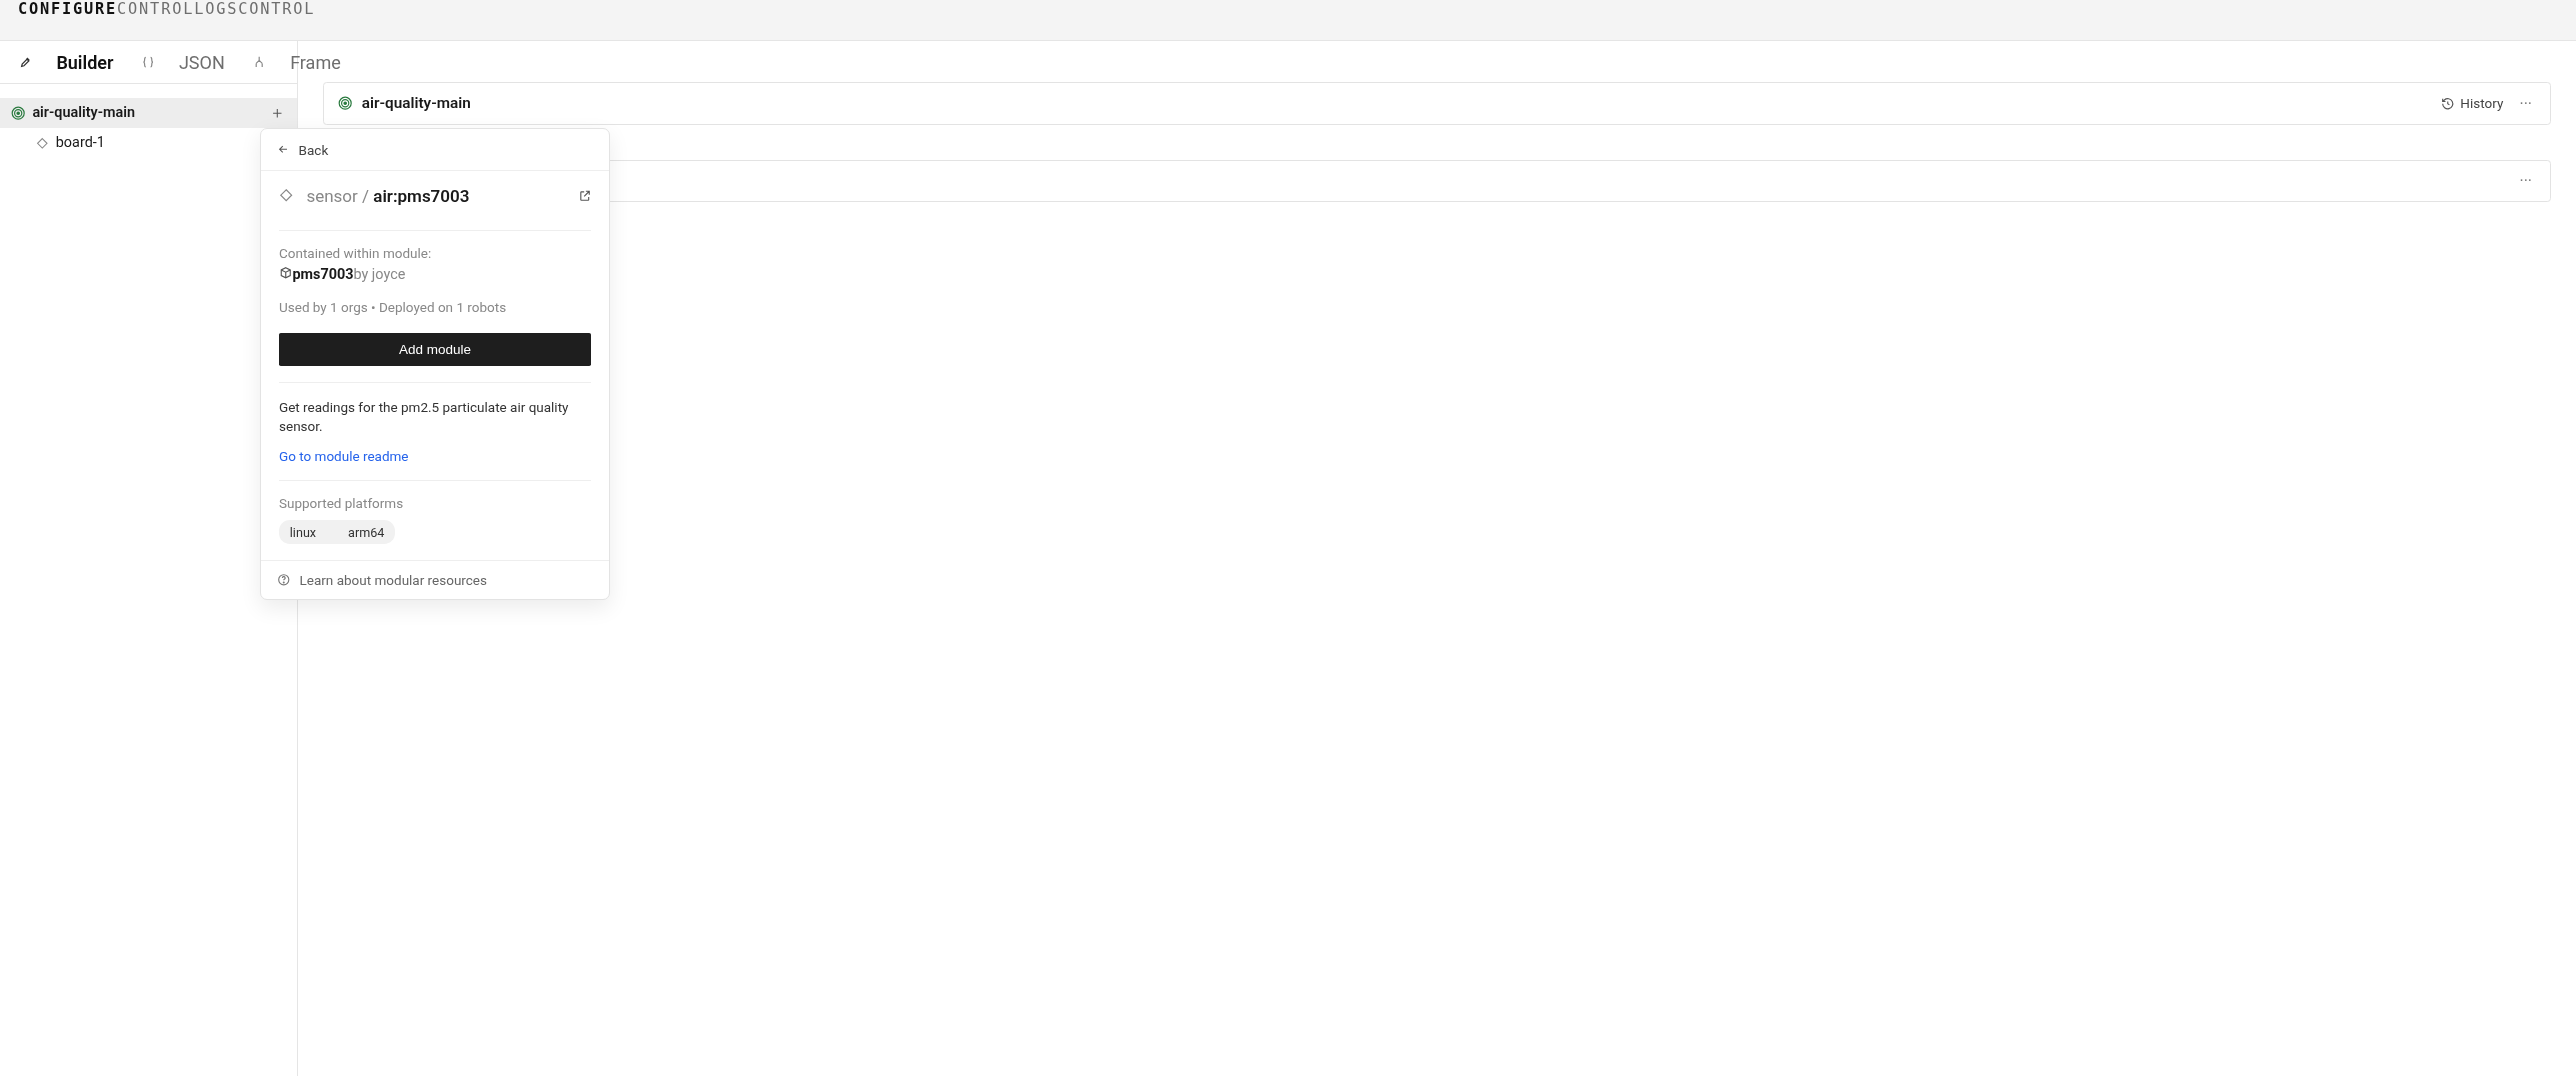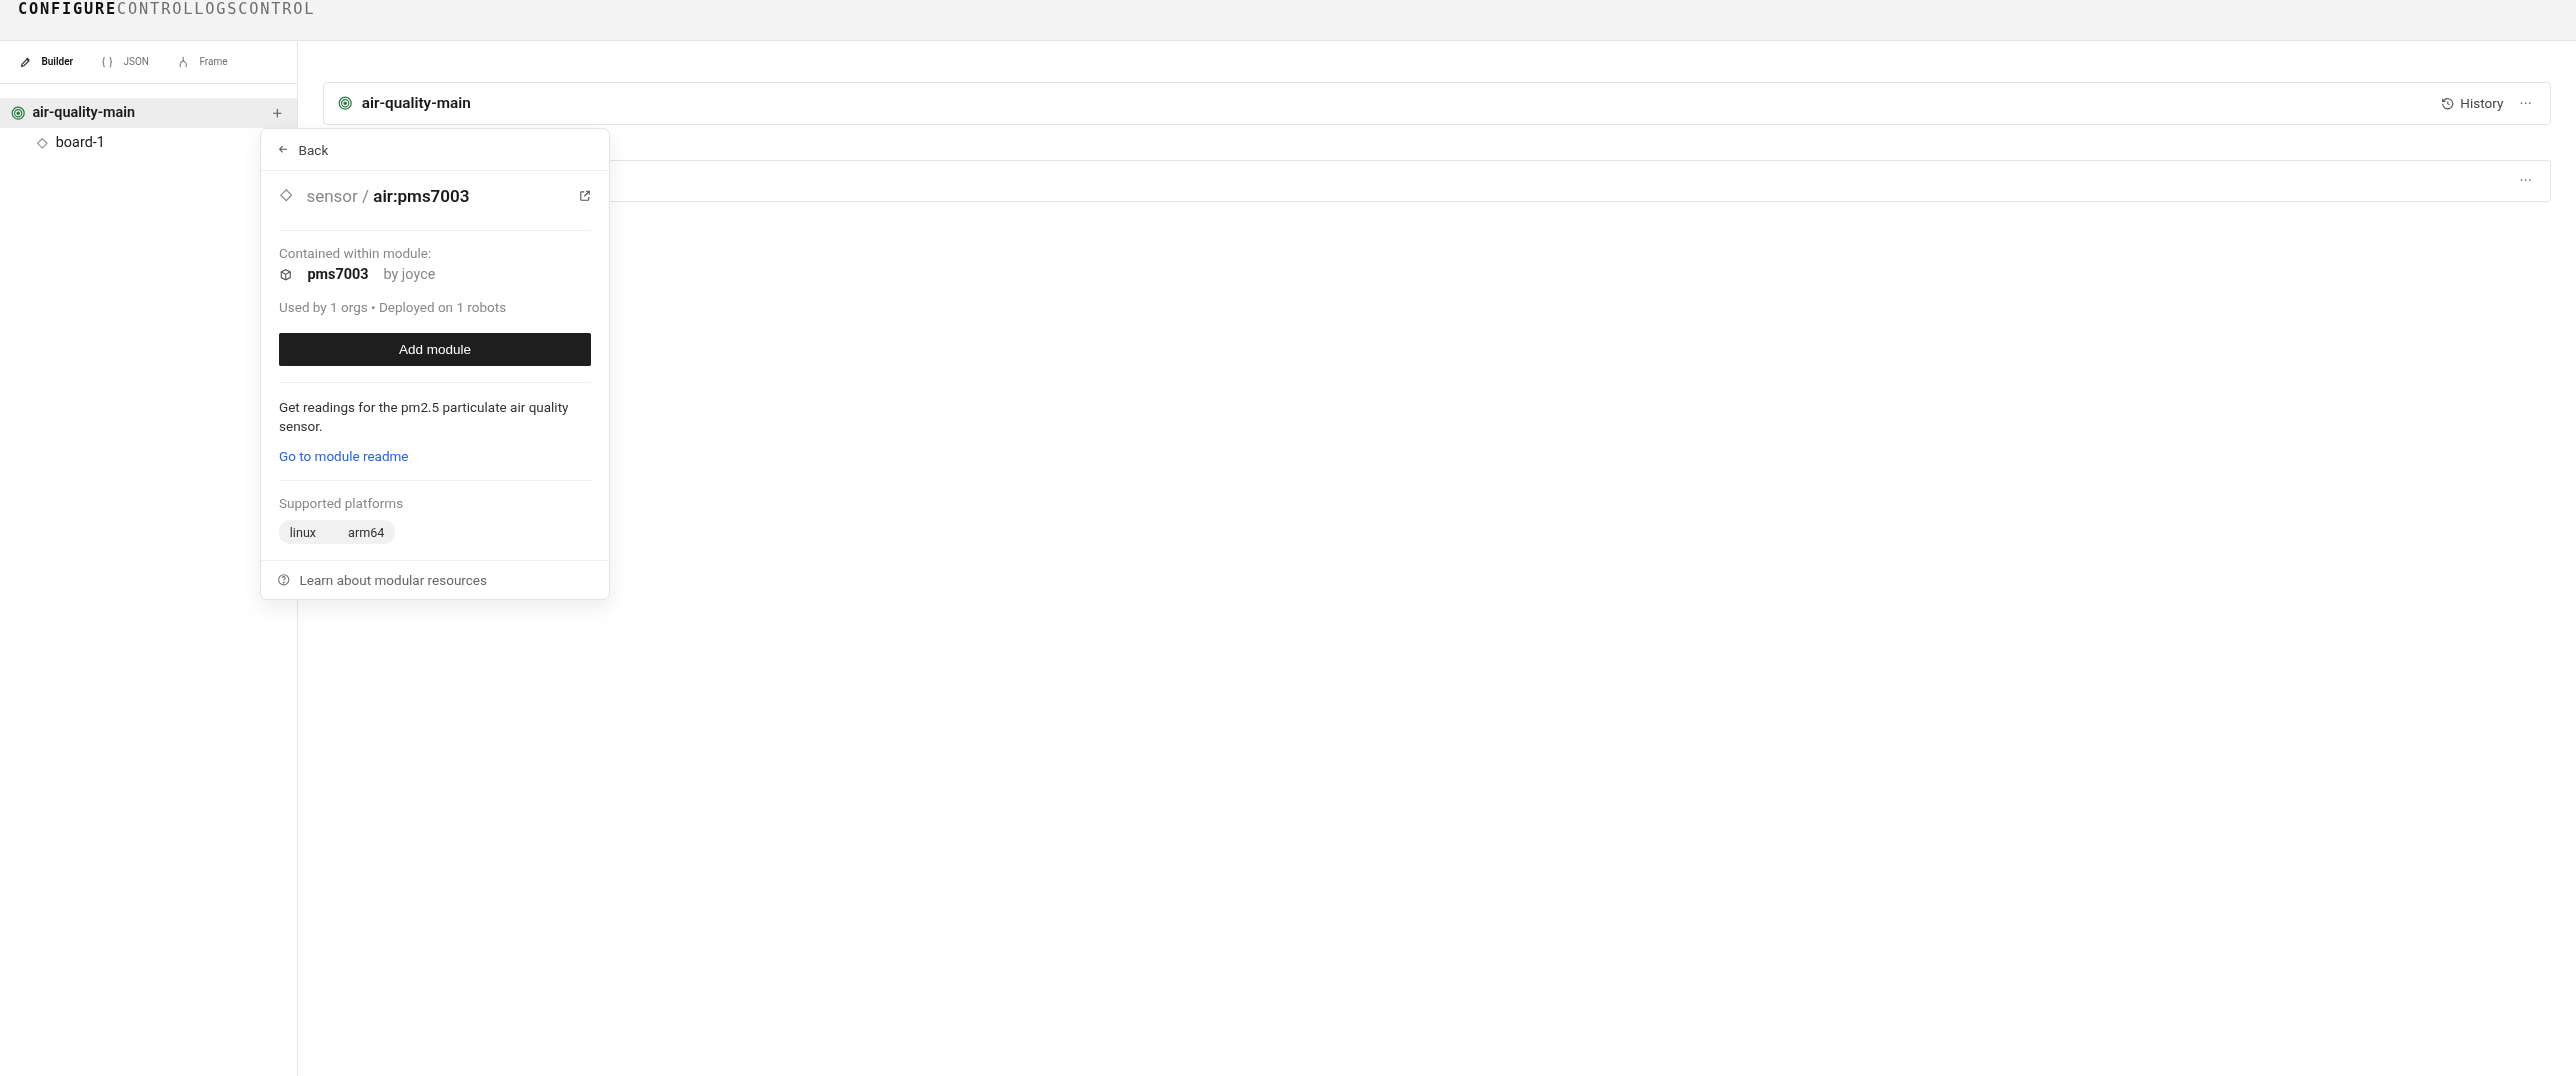--- a/index.html
+++ b/index.html
@@ -40,24 +40,24 @@
   display: flex;
   align-items: center;
   height: 43px;
   border-bottom: 0.9px solid #e5e5e5;
   gap: 27px;
   padding-left: 18px;
 }
 .sidebar-tab {
   display: flex;
   align-items: center;
-  gap: 9px;
+  gap: 24px;
   color: #6e6e6e;
   cursor: pointer;
-  font-size: 10px;
+  font-size: 18px;
 }
 .sidebar-tab.active { color: #111; font-weight: 600; }
 
 .tree { padding-top: 13.5px; }
 .tree-item {
   display: flex;
   align-items: center;
   padding: 6.3px 10.8px;
   gap: 7.2px;
   font-size: 14.4px;
@@ -122,21 +122,21 @@
   cursor: pointer;
   font-size: 13.5px;
 }
 .pop-body { padding: 14.4px 18px 16px 18px; }
 .pop-title-row { display: flex; align-items: center; gap: 13px; padding-bottom: 24px; border-bottom: 0.9px solid #eee; margin-bottom: 14.4px; }
 .pop-breadcrumb { font-size: 17px; }
 .pop-breadcrumb .muted { color: #888; }
 .pop-breadcrumb .strong { font-weight: 600; }
 .ext-icon { margin-left: auto; color: #555; cursor: pointer; }
 .module-label { color: #888; font-size: 13.5px; margin-bottom: 5.4px; }
-.module-row { display: flex; align-items: center; gap: 15px; font-size: 14.4px; margin-bottom: 16px; }
+.module-row { display: flex; align-items: flex-start; gap: 0; font-size: 14.4px; margin-bottom: 16px; }
 .module-row .name { font-weight: 700; }
 .module-row .by { color: #888; }
 .stats { color: #888; font-size: 13.5px; margin-bottom: 18px; }
 .add-btn {
   display: block;
   width: 100%;
   background: #1e1e1e;
   color: #fff;
   border: none;
   padding: 9px 0;

